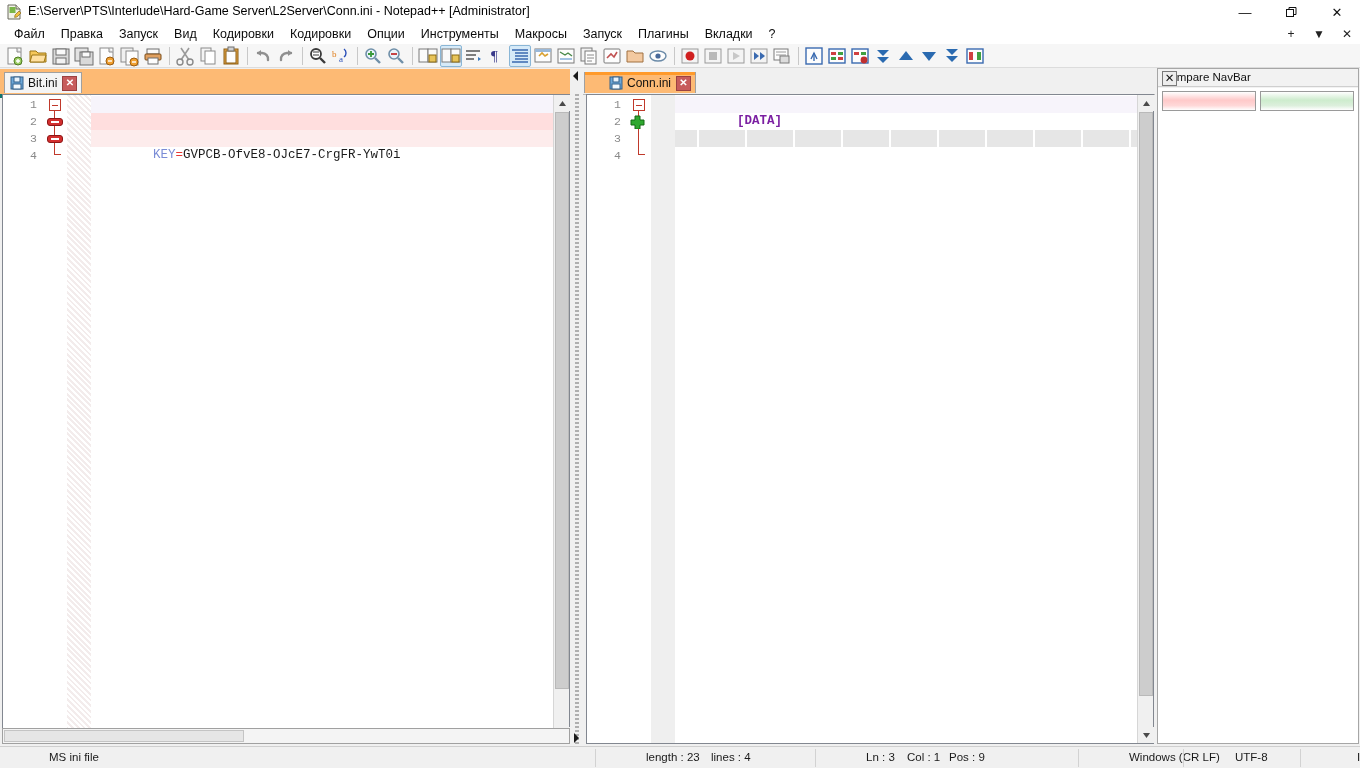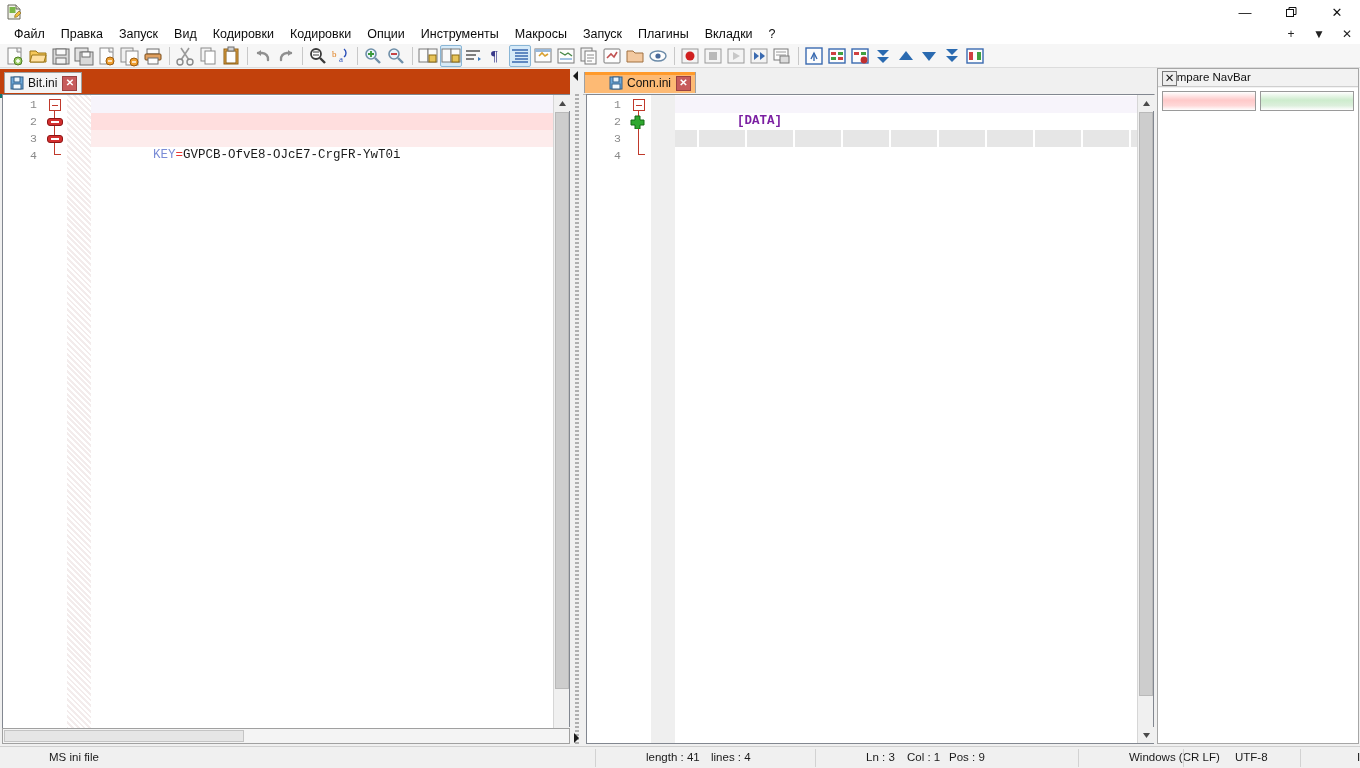--- a/index.html
+++ b/index.html
@@ -28,21 +28,21 @@
 
   
   .toolbar{position:absolute;left:0;top:44px;width:1360px;height:24px;background:#f6f6f6;
            border-bottom:1px solid #dcdcdc;display:flex;align-items:center;padding-left:4px;box-sizing:border-box;}
   .tb{width:22px;height:22px;margin-right:1px;position:relative;}
   .tb svg{display:block;}
   .tbsep{width:1px;height:18px;background:#c8c8c8;margin:0 4px;}
   .tb.sel{background:#d6eaf8;border:1px solid #8ab6d6;box-sizing:border-box;border-radius:2px;}
 
   
-  .tabstrip-left{position:absolute;left:0;top:69px;width:570px;height:25px;background:#c2410c;border-bottom:4px solid #0f766e;}
+  .tabstrip-left{position:absolute;left:0;top:69px;width:570px;height:25px;background:#fdba74;border-bottom:4px solid #0f766e;}
   .tabstrip-right{position:absolute;left:578px;top:69px;width:577px;height:25px;background:#f0f0f0;border-bottom:1px solid #b9b9b9;}
   .tab{position:absolute;top:3px;height:21px;background:#f4f4f4;border:1px solid #a0a0a0;border-bottom:none;
        display:flex;align-items:center;padding:0 4px 0 5px;box-sizing:border-box;}
   .tab.active{background:#fdba74;padding-left:24px;}
   .tab .tabbar{position:absolute;left:0;right:0;top:-1px;height:3px;background:#ff9a2b;}
   .tab-icon{width:14px;height:14px;margin-right:4px;}
   .tab-label{font-size:12px;color:#111;white-space:nowrap;}
   .tab-close{width:13px;height:13px;margin-left:5px;background:#c75b5b;border:1px solid #9b4141;
              display:flex;align-items:center;justify-content:center;color:#fff;font-size:10px;line-height:1;font-weight:bold;}
   .scrollarrow{position:absolute;left:572px;top:70px;width:8px;height:12px;}
@@ -121,20 +121,21 @@
 
   <div class="titlebar">
     <span class="title-icon">
       <svg width="16" height="16" viewBox="0 0 16 16">
         <path d="M2 1h8l4 4v10H2z" fill="#f2f2e8" stroke="#6b6b5e" stroke-width="1"></path>
         <path d="M10 1v4h4" fill="#d9d9c8" stroke="#6b6b5e" stroke-width="1"></path>
         <rect x="3.5" y="3" width="6" height="6" fill="#7ab648"></rect>
         <path d="M9 11l4-4 2 2-4 4-2.4.4z" fill="#f0c040" stroke="#7a5c10" stroke-width=".6"></path>
       </svg>
     </span>
+    <div class="title-text">E:\Server\PTS\Interlude\Hard-Game Server\L2Server\Conn.ini - Notepad++ [Administrator]</div>
     <div class="wbtns">
       <div class="wbtn">—</div>
       <div class="wbtn">
         <svg width="11" height="11" viewBox="0 0 11 11">
             <rect x="0.5" y="2.5" width="7" height="7" fill="none" stroke="#111"></rect>
             <path d="M3 2.5V0.5h7v7H8" fill="none" stroke="#111"></path>
           </svg>
       </div>
       <div class="wbtn close">✕</div>
     </div>
@@ -593,21 +594,21 @@
     </div>
     <div class="nb-body">
       <div class="nb-bar nb-left"></div>
       <div class="nb-bar nb-right"></div>
     </div>
   </div>
 
   <div class="statusbar">
     <div class="sb" style="left:6px;">MS ini file</div>
     <div class="sbsep" style="left:595px;"></div>
-    <div class="sb" style="left:603px;">length : 41</div>
+    <div class="sb" style="left:603px;">length : 23</div>
     <div class="sb" style="left:668px;">lines : 4</div>
     <div class="sbsep" style="left:815px;"></div>
     <div class="sb" style="left:823px;">Ln : 3</div>
     <div class="sb" style="left:864px;">Col : 1</div>
     <div class="sb" style="left:906px;">Pos : 9</div>
     <div class="sbsep" style="left:1078px;"></div>
     <div class="sb" style="left:1086px;">Windows (CR LF)</div>
     <div class="sbsep" style="left:1183px;"></div>
     <div class="sb" style="left:1192px;">UTF-8</div>
     <div class="sbsep" style="left:1300px;"></div>

